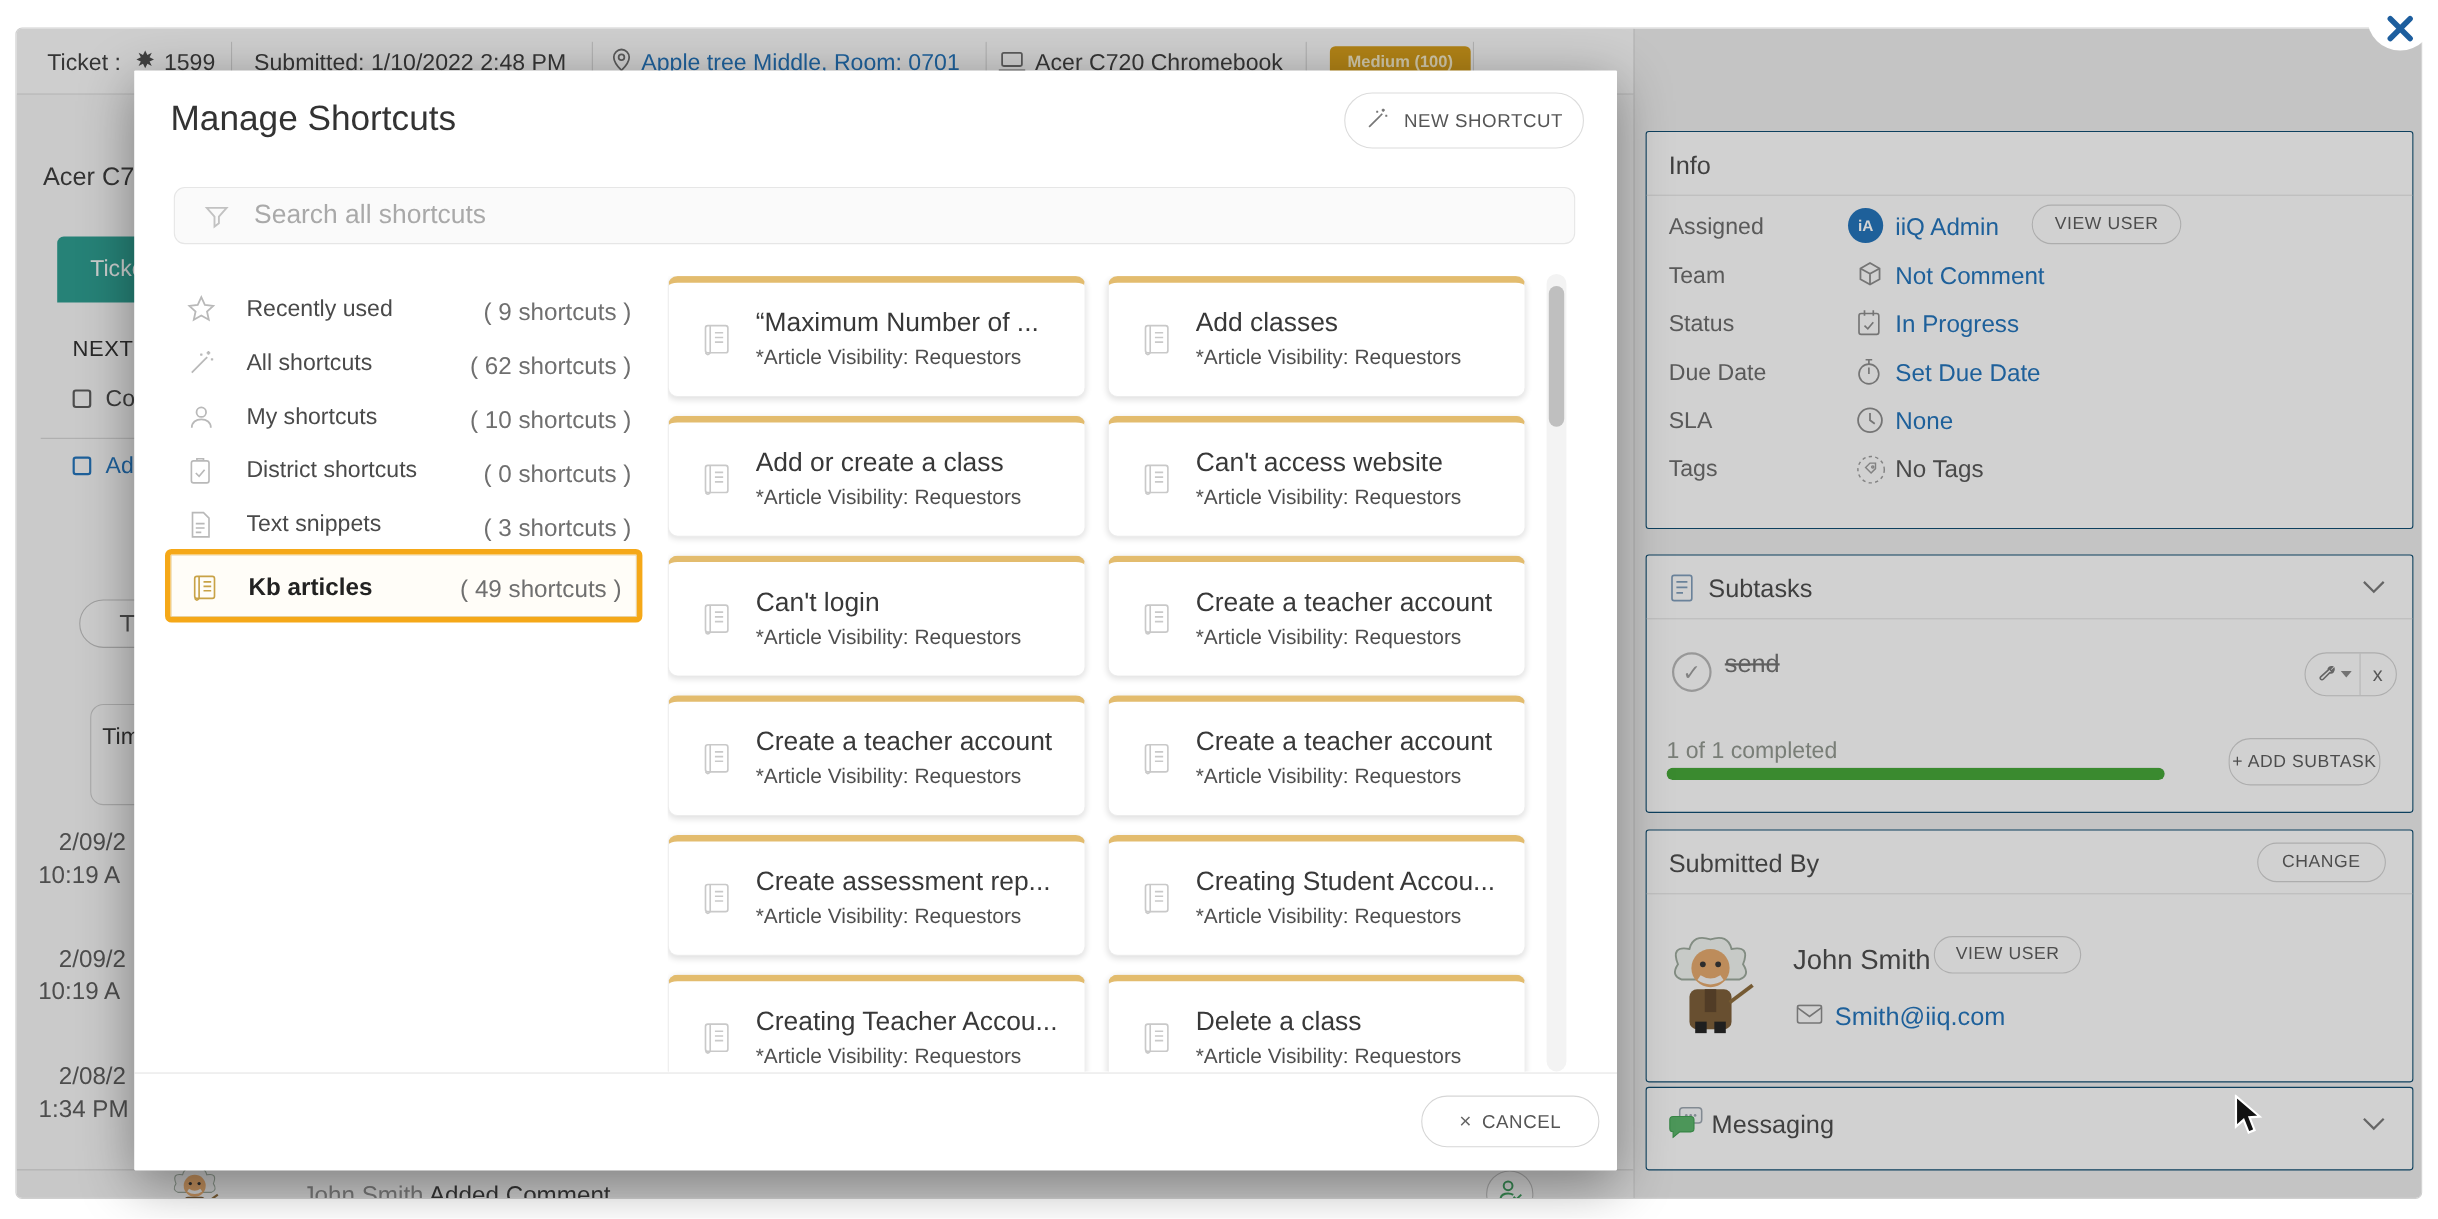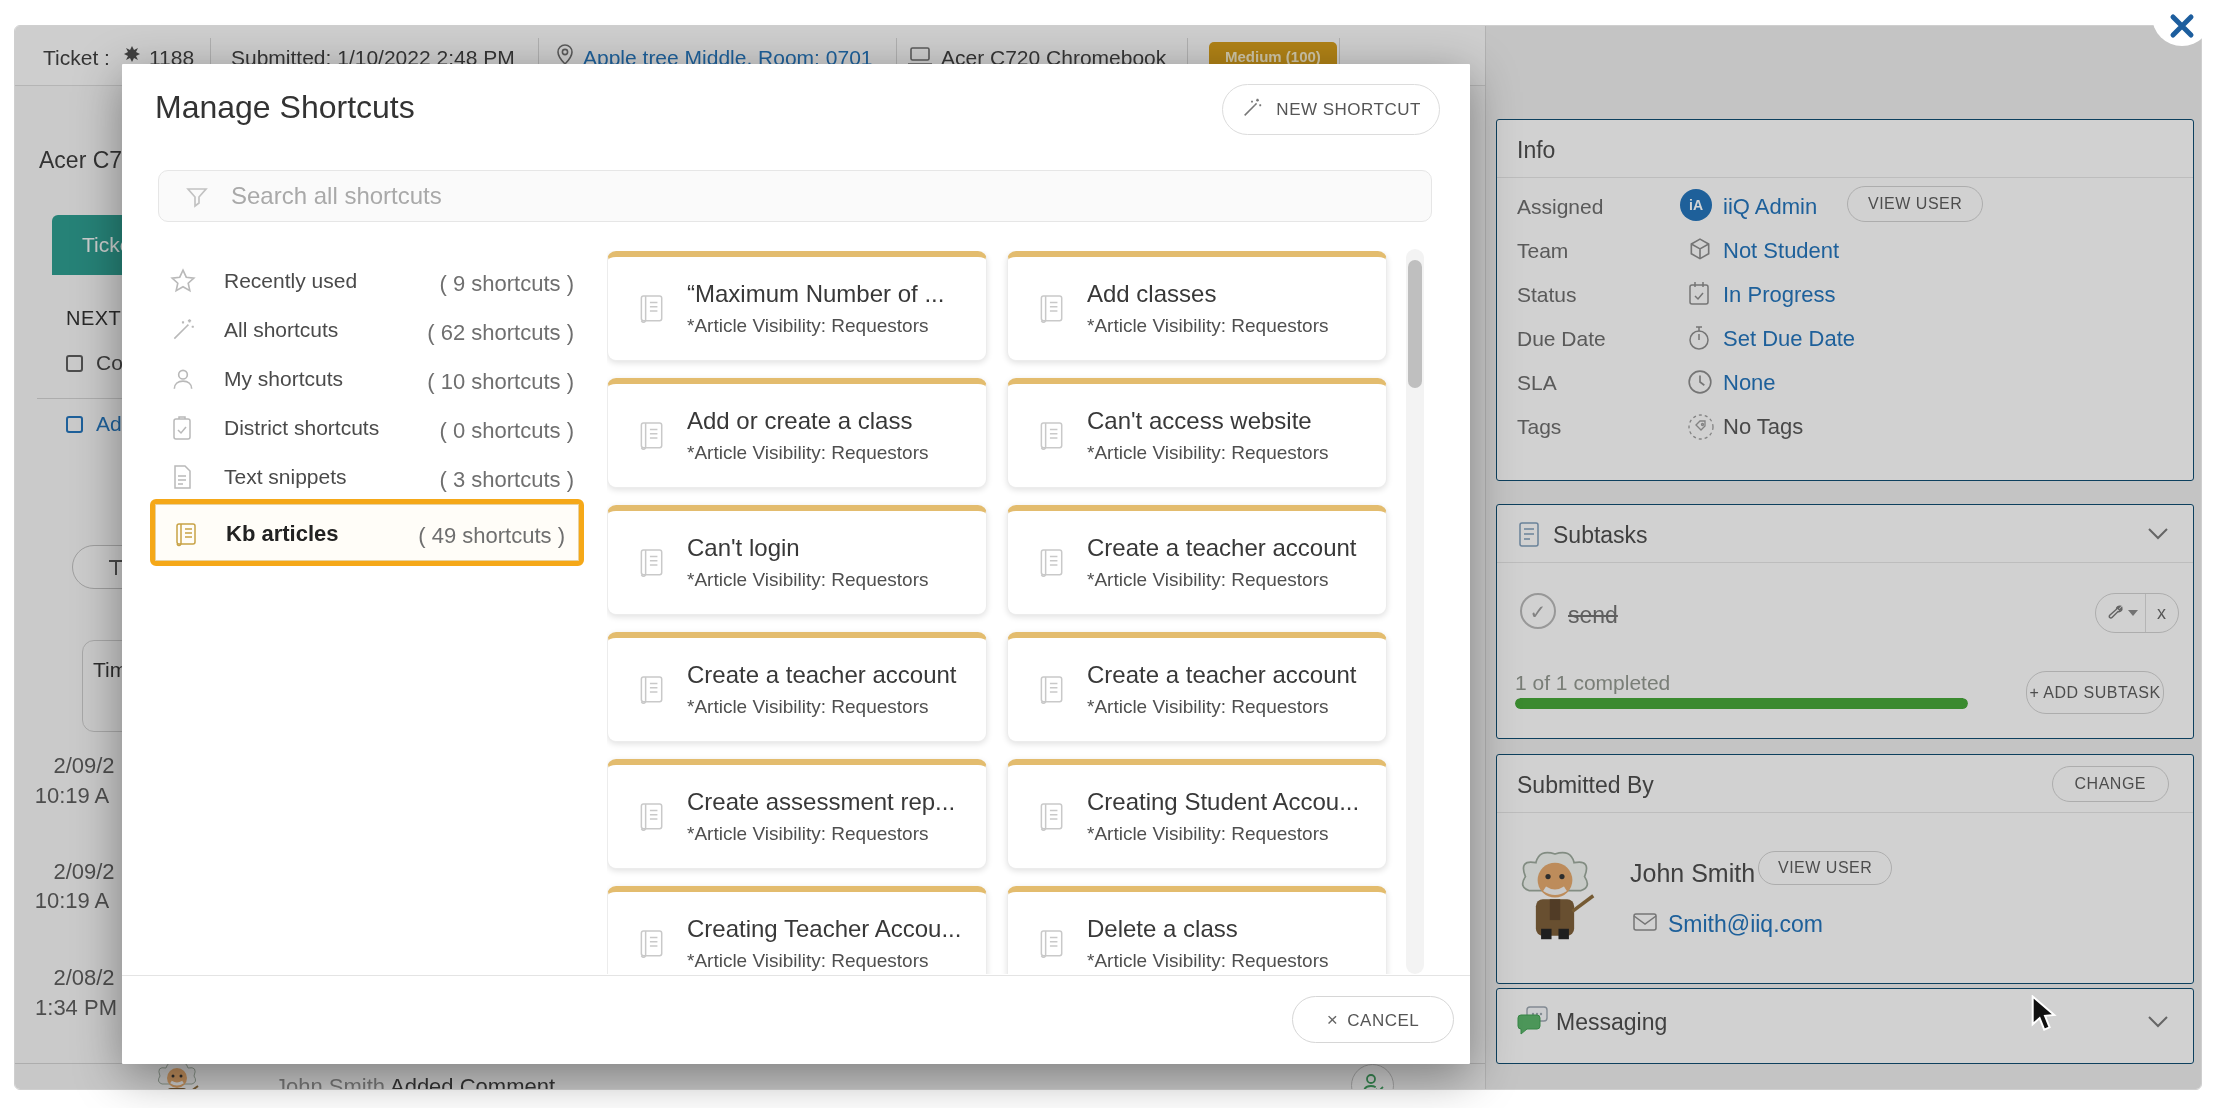--- a/index.html
+++ b/index.html
@@ -61,21 +61,21 @@
   .info-value { position:absolute; left:226px; top:10px; font-size:22px; color:#2071b8; }
   .info-value.plain { color:#555; }
   .mini-avatar { position:absolute; left:183px; top:5px; width:32px; height:32px; border-radius:50%;
     background:#2071b8; color:#fff; font-size:14px; font-weight:bold; text-align:center; line-height:32px; }
   .pill-btn { display:inline-block; border:1px solid #cfcfcf; border-radius:20px; color:#5a5a5a;
     font-size:16px; letter-spacing:0.5px; background:#fbfbfb; white-space:nowrap; }
   .viewuser-1 { position:absolute; left:350px; top:2px; padding:8px 20px; }
 
   .st-check { position:absolute; left:23px; top:88px; width:36px; height:36px; border:2px solid #b5b5b5;
     border-radius:50%; color:#9a9a9a; text-align:center; line-height:34px; font-size:20px; }
-  .st-item { position:absolute; left:71px; top:97px; font-size:23px; color:#6f6f6f; text-decoration:line-through; }
+  .st-item { position:absolute; left:71px; top:85px; font-size:23px; color:#6f6f6f; text-decoration:line-through; }
   .st-actions { position:absolute; left:598px; top:88px; width:84px; height:40px; border:1px solid #cfcfcf;
     border-radius:20px; background:#fbfbfb; color:#777; }
   .st-actions .seg { position:absolute; top:0; height:100%; }
   .st-wrench { left:0; width:50px; border-right:1px solid #d8d8d8; }
   .st-x { right:0; width:33px; font-size:18px; text-align:center; line-height:38px; color:#666; }
   .st-progress-label { position:absolute; left:18px; top:166px; font-size:21px; color:#8f958d; }
   .st-bar { position:absolute; left:18px; top:193px; width:453px; height:11px; border-radius:6px; background:#e3e3e3; overflow:hidden; }
   .st-bar-fill { height:100%; background:#43a435; border-radius:6px; }
   .addsub-btn { position:absolute; left:529px; top:166px; width:138px; height:43px; line-height:41px; text-align:center; }
 
@@ -149,21 +149,21 @@
 
   <div class="app-frame">
 
     <div class="ticket-header">
       <span class="th-item" style="left:28px;">Ticket :</span>
       <span class="th-item" style="left:106px; top:18px;">
         <svg width="22" height="22" viewBox="0 0 22 22">
             <path d="M11 2l2 4 4-2-2 4 4 2-4 2 2 4-4-2-2 4-2-4-4 2 2-4-4-2 4-2-2-4 4 2z" fill="#4a4a4a"></path>
           </svg>
       </span>
-      <span class="th-item" style="left:134px;">1188</span>
+      <span class="th-item" style="left:134px;">1599</span>
       <span class="th-sep" style="left:195px;"></span>
       <span class="th-item" style="left:216px;">Submitted: 1/10/2022 2:48 PM</span>
       <span class="th-sep" style="left:523px;"></span>
       <span class="th-item" style="left:540px; top:17px;">
         <svg class="inline-svg" width="20" height="24" viewBox="0 0 20 24" fill="none" stroke="#6b6b6b" stroke-width="1.6">
             <path d="M10 2a7 7 0 0 1 7 7c0 5-7 12-7 12S3 14 3 9a7 7 0 0 1 7-7z"></path>
             <circle cx="10" cy="9" r="2.6"></circle>
           </svg>
       </span>
       <span class="th-item link-text" style="left:568px;">Apple tree Middle, Room: 0701</span>
@@ -248,21 +248,21 @@
             <span class="pill-btn viewuser-1">VIEW USER</span>
           </div>
           <div class="info-row">
             <span class="info-label">Team</span>
             <span class="info-icon">
                 <svg width="26" height="26" viewBox="0 0 24 24" fill="none" stroke="#8a8a8a" stroke-width="1.5">
                   <path d="M12 2l8 4.5v9L12 20l-8-4.5v-9z"></path>
                   <path d="M12 11L4 6.5M12 11l8-4.5M12 11v9"></path>
                 </svg>
               </span>
-            <span class="info-value">Not Student</span>
+            <span class="info-value">Not Comment</span>
           </div>
           <div class="info-row">
             <span class="info-label">Status</span>
             <span class="info-icon">
                 <svg width="24" height="26" viewBox="0 0 24 26" fill="none" stroke="#8a8a8a" stroke-width="1.5">
                   <rect x="3" y="4" width="18" height="19" rx="2"></rect>
                   <path d="M8 1v5M16 1v5M8 15l3 3 5-6"></path>
                 </svg>
               </span>
             <span class="info-value">In Progress</span>

